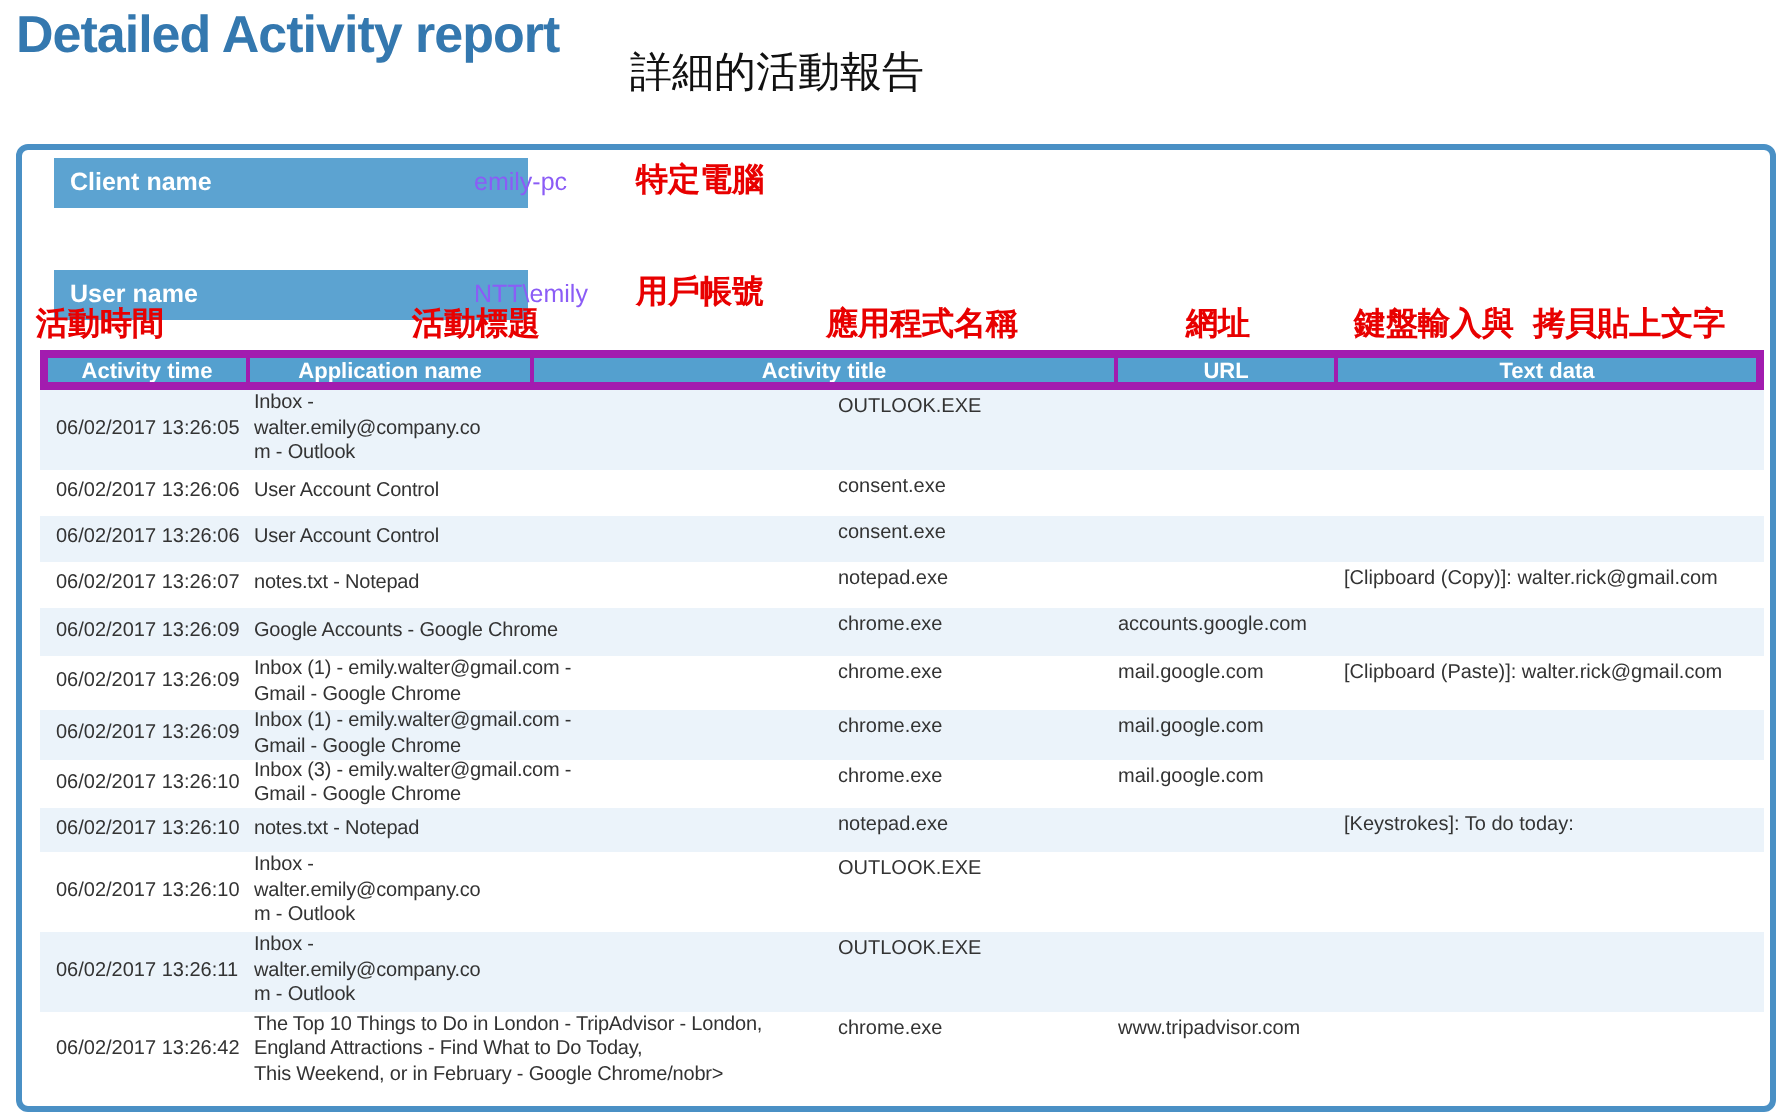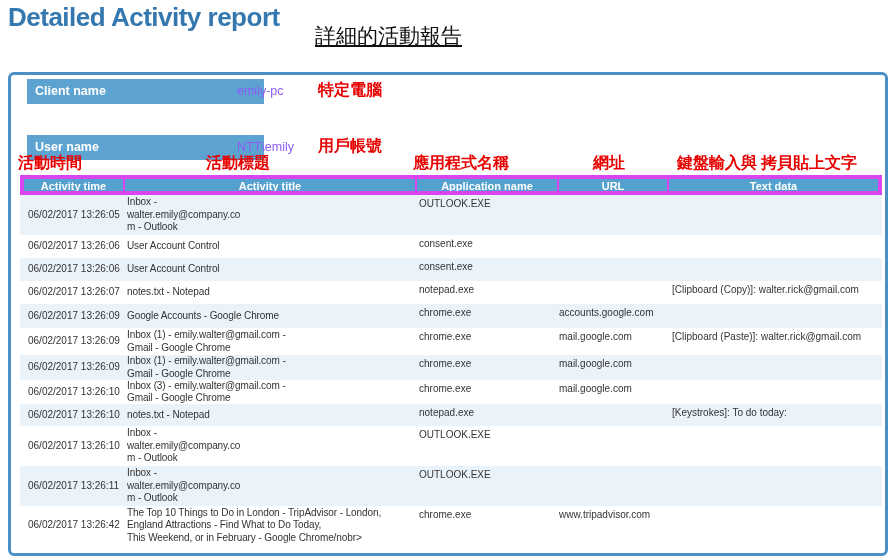--- a/index.html
+++ b/index.html
@@ -9,21 +9,20 @@
   }
   
   .page-title{
     position:absolute;left:8px;top:2px;
     font-size:26px;font-weight:bold;color:#3478AF;letter-spacing:-0.5px;text-align:right;
   }
   .page-subtitle{
     position:absolute;left:315px;top:22px;
     font-size:21px;color:#111;
     font-family:"DejaVu Serif","Liberation Serif",serif;
-    text-decoration:underline;
   }
   
   .frame{
     position:absolute;left:8px;top:72px;width:874px;height:478px;
     border:3px solid #4A90C5;border-radius:6px;background:#fff;
   }
   
   .client-label{
     position:absolute;left:16px;width:237px;height:25px;
     background:#5CA3D1;color:#fff;font-weight:bold;font-size:12.5px;
@@ -36,28 +35,28 @@
   .row-annot{
     position:absolute;left:307px;height:25px;line-height:25px;
     font-size:16px;color:#E80000;font-weight:bold;
     font-family:Liberation Mono, monospace;
   }
   .ct-r1{top:4px}.ct-r2{top:32px}.ct-r3{top:60px}
   
   .col-annot{
     position:absolute;top:79px;height:18px;line-height:18px;
     font-size:16px;color:#E80000;font-weight:bold;white-space:nowrap;
-    font-family:Liberation Serif, serif;
+    font-family:Liberation Mono, monospace;
   }
   .ca-time{left:7px}.ca-title{left:195px}.ca-app{left:402px}
   .ca-url{left:582px}.ca-text{left:666px}
   
   .thead{
     position:absolute;left:9px;top:100px;width:862px;height:20px;
-    background:#d946ef;display:flex;gap:2px;padding:4px;box-sizing:border-box;
+    background:#a21caf;display:flex;gap:2px;padding:4px;box-sizing:border-box;
   }
   .th{
     background:#54A0CF;color:#fff;font-weight:bold;font-size:11px;
     line-height:14px;text-align:center;overflow:hidden;white-space:nowrap;
   }
   .th-time{flex:0 0 99px}.th-title{flex:0 0 290px}.th-app{flex:0 0 140px}
   .th-url{flex:0 0 108px}.th-text{flex:1}
   
   .tbody{position:absolute;left:9px;top:120px;width:862px;}
   .trow{display:flex;width:862px;box-sizing:border-box;}
@@ -99,22 +98,22 @@
   <div class="row-annot ct-r3">用戶帳號</div>
 
   <div class="col-annot ca-time">活動時間</div>
   <div class="col-annot ca-title">活動標題</div>
   <div class="col-annot ca-app">應用程式名稱</div>
   <div class="col-annot ca-url">網址</div>
   <div class="col-annot ca-text">鍵盤輸入與 拷貝貼上文字</div>
 
   <div class="thead">
     <div class="th th-time">Activity time</div>
+    <div class="th th-app">Application name</div>
     <div class="th th-title">Activity title</div>
-    <div class="th th-app">Application name</div>
     <div class="th th-url">URL</div>
     <div class="th th-text">Text data</div>
   </div>
 
   <div class="tbody">
   <div class="trow">
     <div class="c time">06/02/2017 13:26:05</div>
     <div class="c title">Inbox -
 walter.emily@company.co
 m - Outlook</div>

